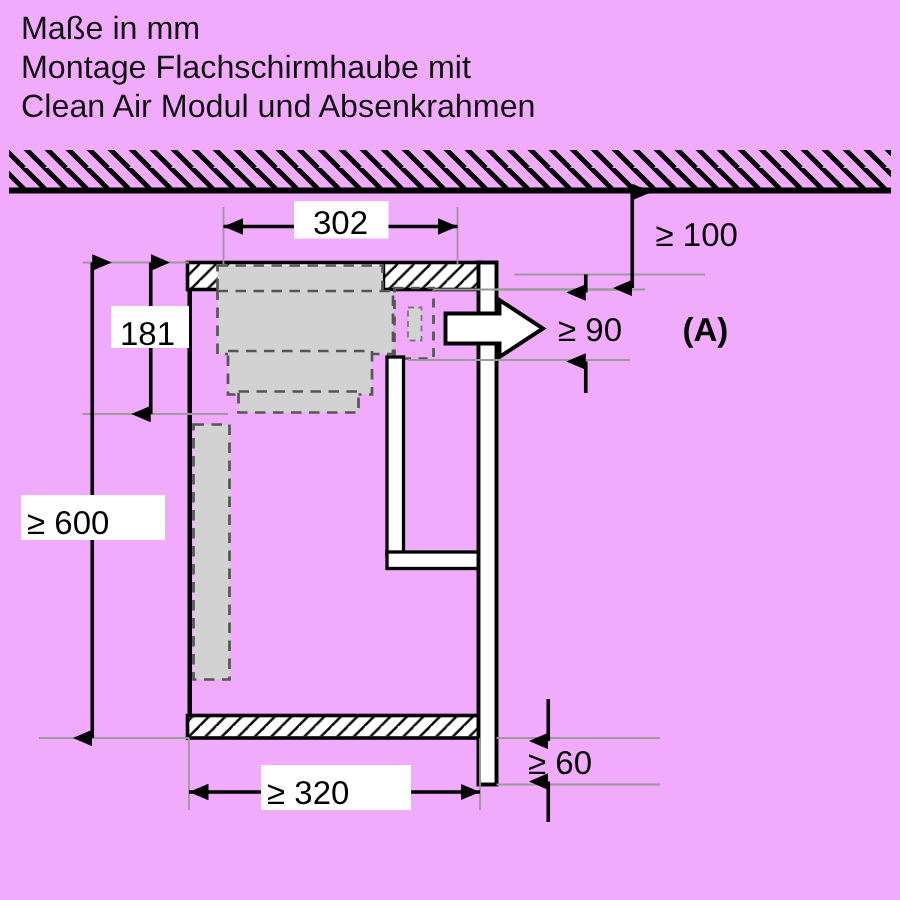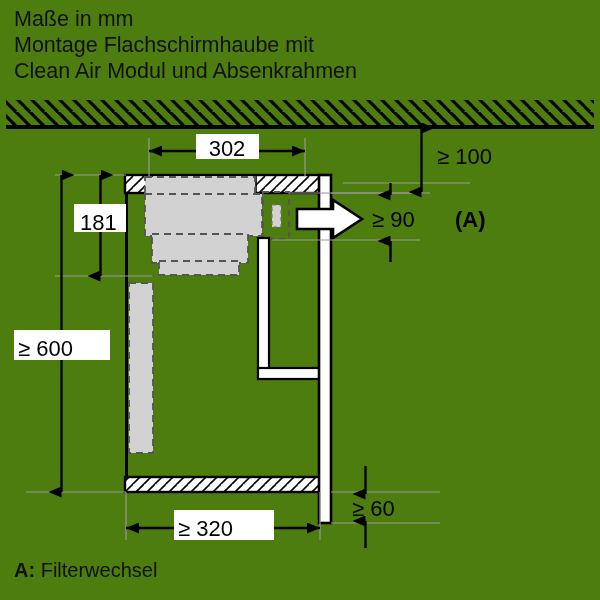--- a/index.html
+++ b/index.html
@@ -11,21 +11,21 @@
     width: 600px;
     height: 600px;
     overflow: hidden;
     font-family: "Liberation Sans", sans-serif;
     color: #000000;
   }
   #page {
     position: relative;
     width: 600px;
     height: 600px;
-    background: #4d7c0f;
+    background: #f0abfc;
   }
   .heading {
     position: absolute;
     left: 14px;
     top: 6px;
     width: 570px;
     font-size: 21.5px;
     line-height: 26px;
     letter-spacing: 0px;
     color: #111111;
@@ -217,18 +217,14 @@
     </g>
 
     <g>
       <line x1="365.5" y1="466" x2="365.5" y2="494" stroke="#000000" stroke-width="2.4" marker-end="url(#arrDown)"></line>
       <line x1="365.5" y1="548" x2="365.5" y2="521" stroke="#000000" stroke-width="2.4" marker-end="url(#arrUp)"></line>
       <text class="dimlabel" x="352" y="516">≥ 60</text>
     </g>
 
   </svg>
 
-  <div class="footnote">
-    <span class="fn-key">A:</span>
-    <span>Filterwechsel</span>
-  </div>
 
 </div>
 
 </body></html>

